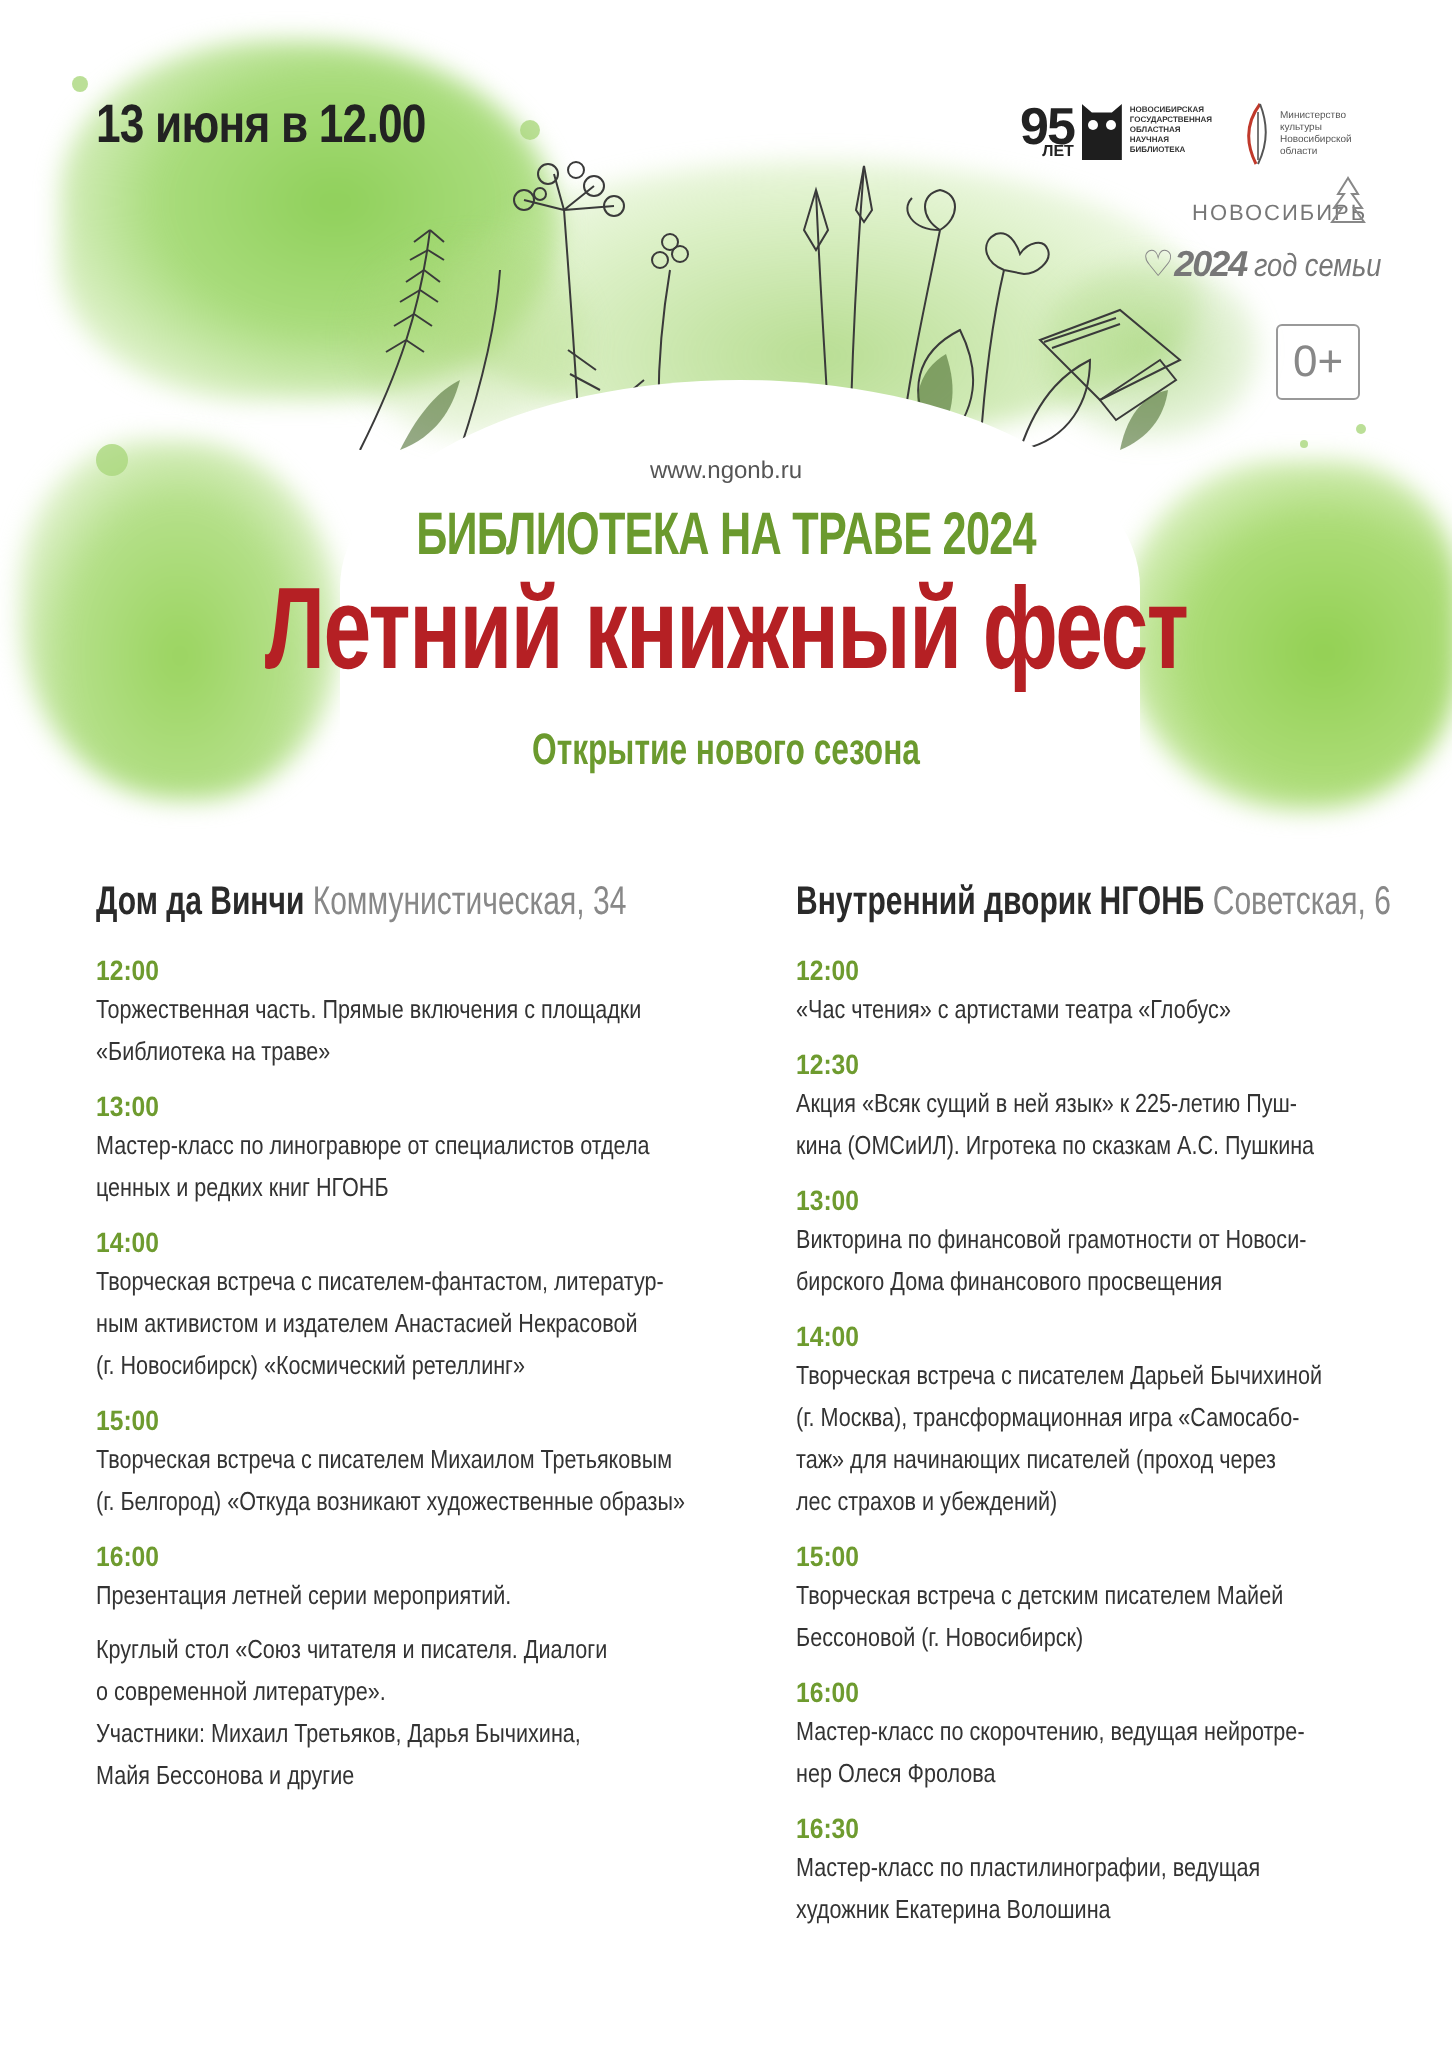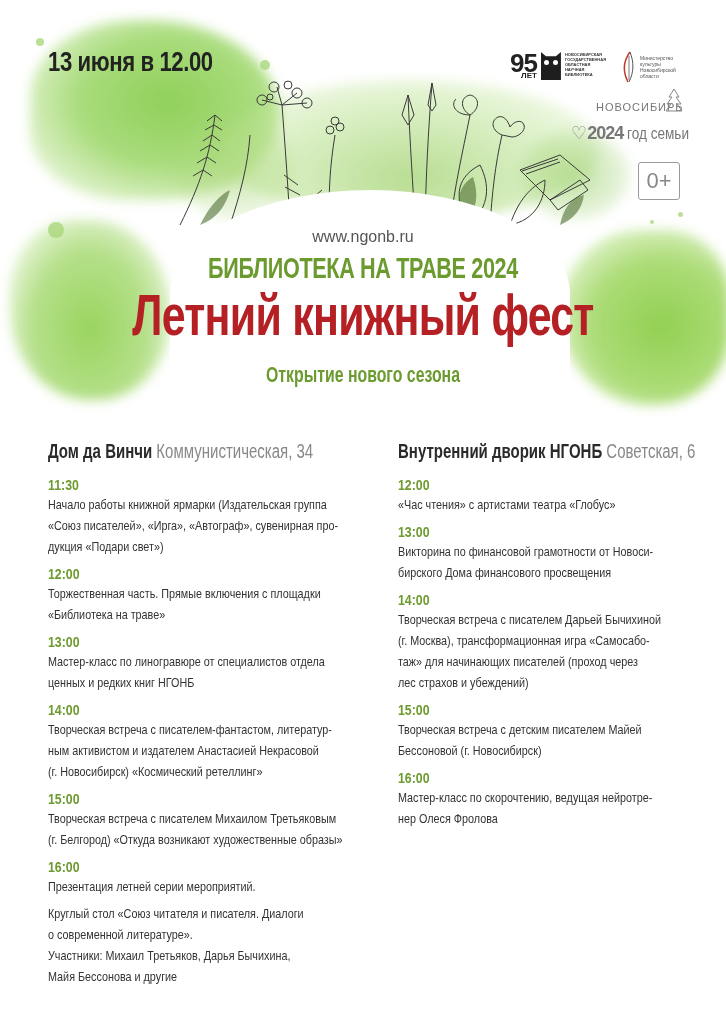--- a/index.html
+++ b/index.html
@@ -34,27 +34,27 @@
     .logo95 .num { font-size: 26px; font-weight: bold; color: #222; line-height: 22px; letter-spacing: -1px; }
     .logo95 .let { font-size: 8px; font-weight: bold; color: #222; margin-top: -3px; }
     .owl { width: 20px; height: 28px; background: #1e1e1e; position: relative; clip-path: polygon(0 0, 25% 15%, 75% 15%, 100% 0, 100% 100%, 0 100%); }
     .owl i { position: absolute; top: 8px; width: 5px; height: 5px; background: #fff; border-radius: 50%; }
     .lib-text { font-size: 4px; line-height: 5px; color: #333; width: 42px; text-transform: uppercase; font-weight: bold; }
     .ministry { position: absolute; left: 622px; top: 50px; display: flex; align-items: center; gap: 4px; }
     .ministry .mark { width: 14px; height: 34px; }
     .ministry .txt { font-size: 5px; line-height: 6px; color: #555; width: 50px; }
     .novosib { position: absolute; left: 572px; top: 101px; font-size: 11px; letter-spacing: 1px; color: #777; font-weight: normal; padding-left: 24px; }
     .tree { position: absolute; left: 664px; top: 88px; }
-    .year { position: absolute; left: 571px; top: 122px; font-size: 18px; color: #777; font-weight: bold; letter-spacing: -1px; }
+    .year { position: absolute; left: 571px; top: 122px; font-size: 18px; color: #777; font-weight: bold; letter-spacing: -1px; font-style: italic; }
     .year .heart { color: #888; margin-right: 1px; }
     .year .rest { font-weight: normal; font-size: 16px; letter-spacing: 0; transform: scaleX(0.85); display: inline-block; transform-origin: left; }
     .age { position: absolute; left: 638px; top: 162px; width: 40px; height: 36px; border: 1.5px solid #999; border-radius: 3px; font-size: 22px; color: #888; text-align: center; line-height: 36px; }
 
     
-    .url { position: absolute; left: 0; right: 0; top: 228px; text-align: center; font-size: 16px; color: #555; }
+    .url { position: absolute; left: 0; right: 0; top: 228px; text-align: center; font-size: 12px; color: #555; }
     .lib-title { position: absolute; left: 0; right: 0; top: 251px; text-align: center; font-size: 30px; font-weight: bold; color: #6b9a2e; transform: scaleX(0.72); letter-spacing: -0.5px; }
     .main-title { position: absolute; left: 0; right: 0; top: 281px; text-align: center; font-size: 58px; font-weight: bold; color: #b52024; transform: scaleX(0.74); letter-spacing: -1px; }
     .subtitle { position: absolute; left: 0; right: 0; top: 362px; text-align: center; font-size: 22px; font-weight: bold; color: #6b9a2e; transform: scaleX(0.72); }
 
     
     .col { position: absolute; top: 438px; }
     .col.left { left: 48px; width: 320px; }
     .col.right { left: 398px; width: 310px; }
     .venue { font-size: 20px; font-weight: bold; color: #2a2a2a; white-space: nowrap; transform: scaleX(0.75); transform-origin: left; margin-bottom: 12px; height: 26px; line-height: 26px; }
     .venue .addr { font-weight: normal; color: #888; }
@@ -166,26 +166,20 @@
   <div class="lib-title">БИБЛИОТЕКА НА ТРАВЕ 2024</div>
   <div class="main-title">Летний книжный фест</div>
   <div class="subtitle">Открытие нового сезона</div>
 
   <div class="col left">
     <div class="venue">
       <span>Дом да Винчи</span>
       <span class="addr">Коммунистическая, 34</span>
     </div>
     <div class="event">
-      <div class="time">11:30</div>
-      <div class="desc">Начало работы книжной ярмарки (Издательская группа
-«Союз писателей», «Ирга», «Автограф», сувенирная про-
-дукция «Подари свет»)</div>
-    </div>
-    <div class="event">
       <div class="time">12:00</div>
       <div class="desc">Торжественная часть. Прямые включения с площадки
 «Библиотека на траве»</div>
     </div>
     <div class="event">
       <div class="time">13:00</div>
       <div class="desc">Мастер-класс по линогравюре от специалистов отдела
 ценных и редких книг НГОНБ</div>
     </div>
     <div class="event">
@@ -212,20 +206,25 @@
   <div class="col right">
     <div class="venue">
       <span>Внутренний дворик НГОНБ</span>
       <span class="addr">Советская, 6</span>
     </div>
     <div class="event">
       <div class="time">12:00</div>
       <div class="desc">«Час чтения» с артистами театра «Глобус»</div>
     </div>
     <div class="event">
+      <div class="time">12:30</div>
+      <div class="desc">Акция «Всяк сущий в ней язык» к 225-летию Пуш-
+кина (ОМСиИЛ). Игротека по сказкам А.С. Пушкина</div>
+    </div>
+    <div class="event">
       <div class="time">13:00</div>
       <div class="desc">Викторина по финансовой грамотности от Новоси-
 бирского Дома финансового просвещения</div>
     </div>
     <div class="event">
       <div class="time">14:00</div>
       <div class="desc">Творческая встреча с писателем Дарьей Бычихиной
 (г. Москва), трансформационная игра «Самосабо-
 таж» для начинающих писателей (проход через
 лес страхов и убеждений)</div>
@@ -233,15 +232,20 @@
     <div class="event">
       <div class="time">15:00</div>
       <div class="desc">Творческая встреча с детским писателем Майей
 Бессоновой (г. Новосибирск)</div>
     </div>
     <div class="event">
       <div class="time">16:00</div>
       <div class="desc">Мастер-класс по скорочтению, ведущая нейротре-
 нер Олеся Фролова</div>
     </div>
+    <div class="event">
+      <div class="time">16:30</div>
+      <div class="desc">Мастер-класс по пластилинографии, ведущая
+художник Екатерина Волошина</div>
+    </div>
   </div>
 
 </div>
 
 </body></html>

